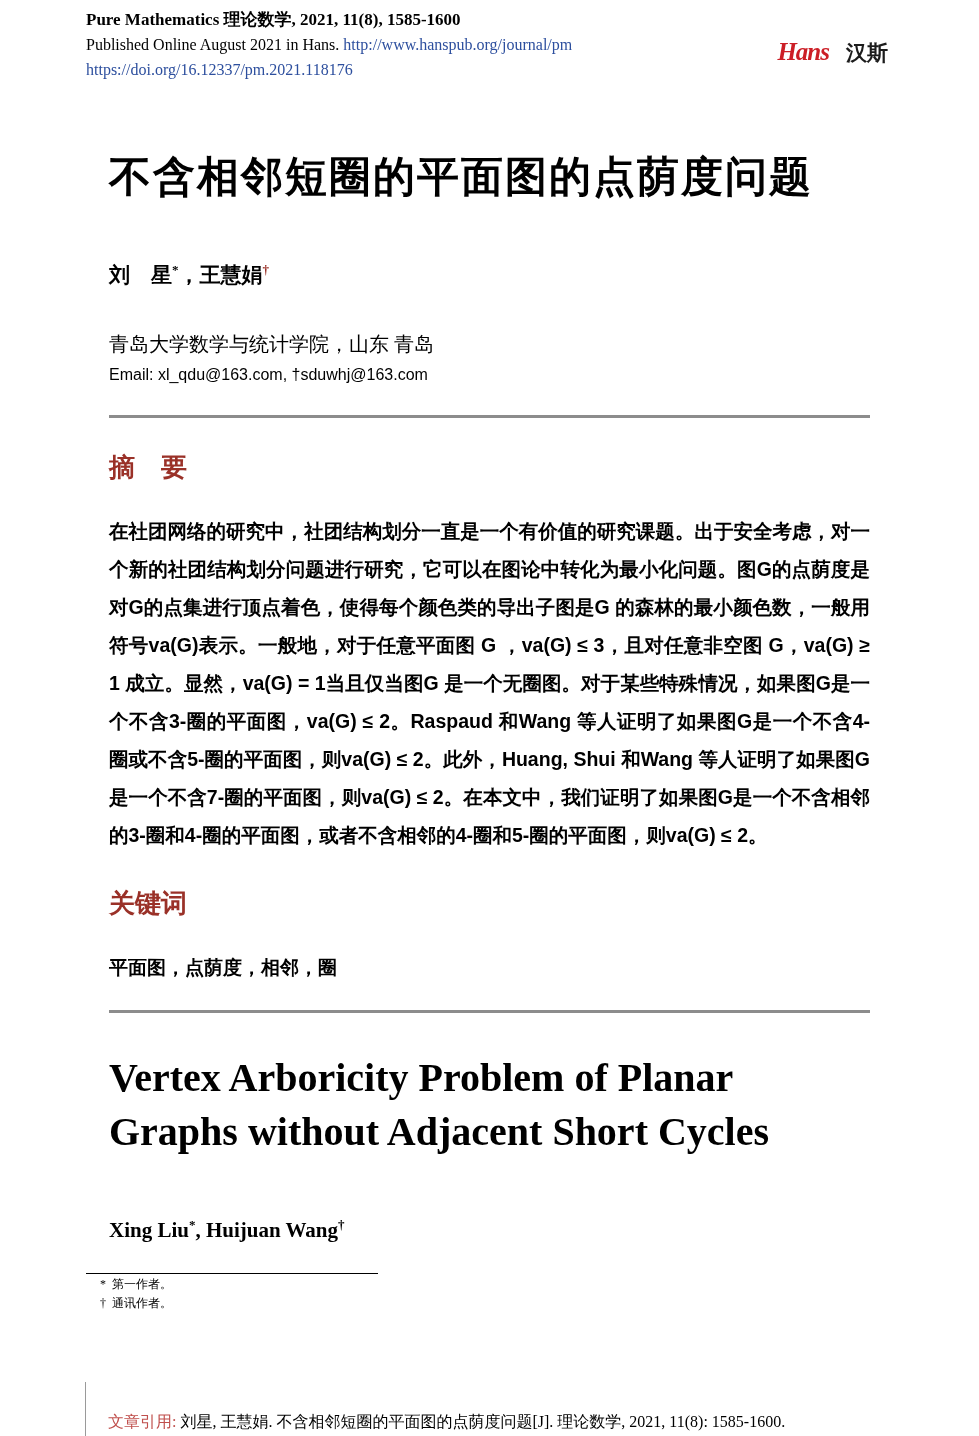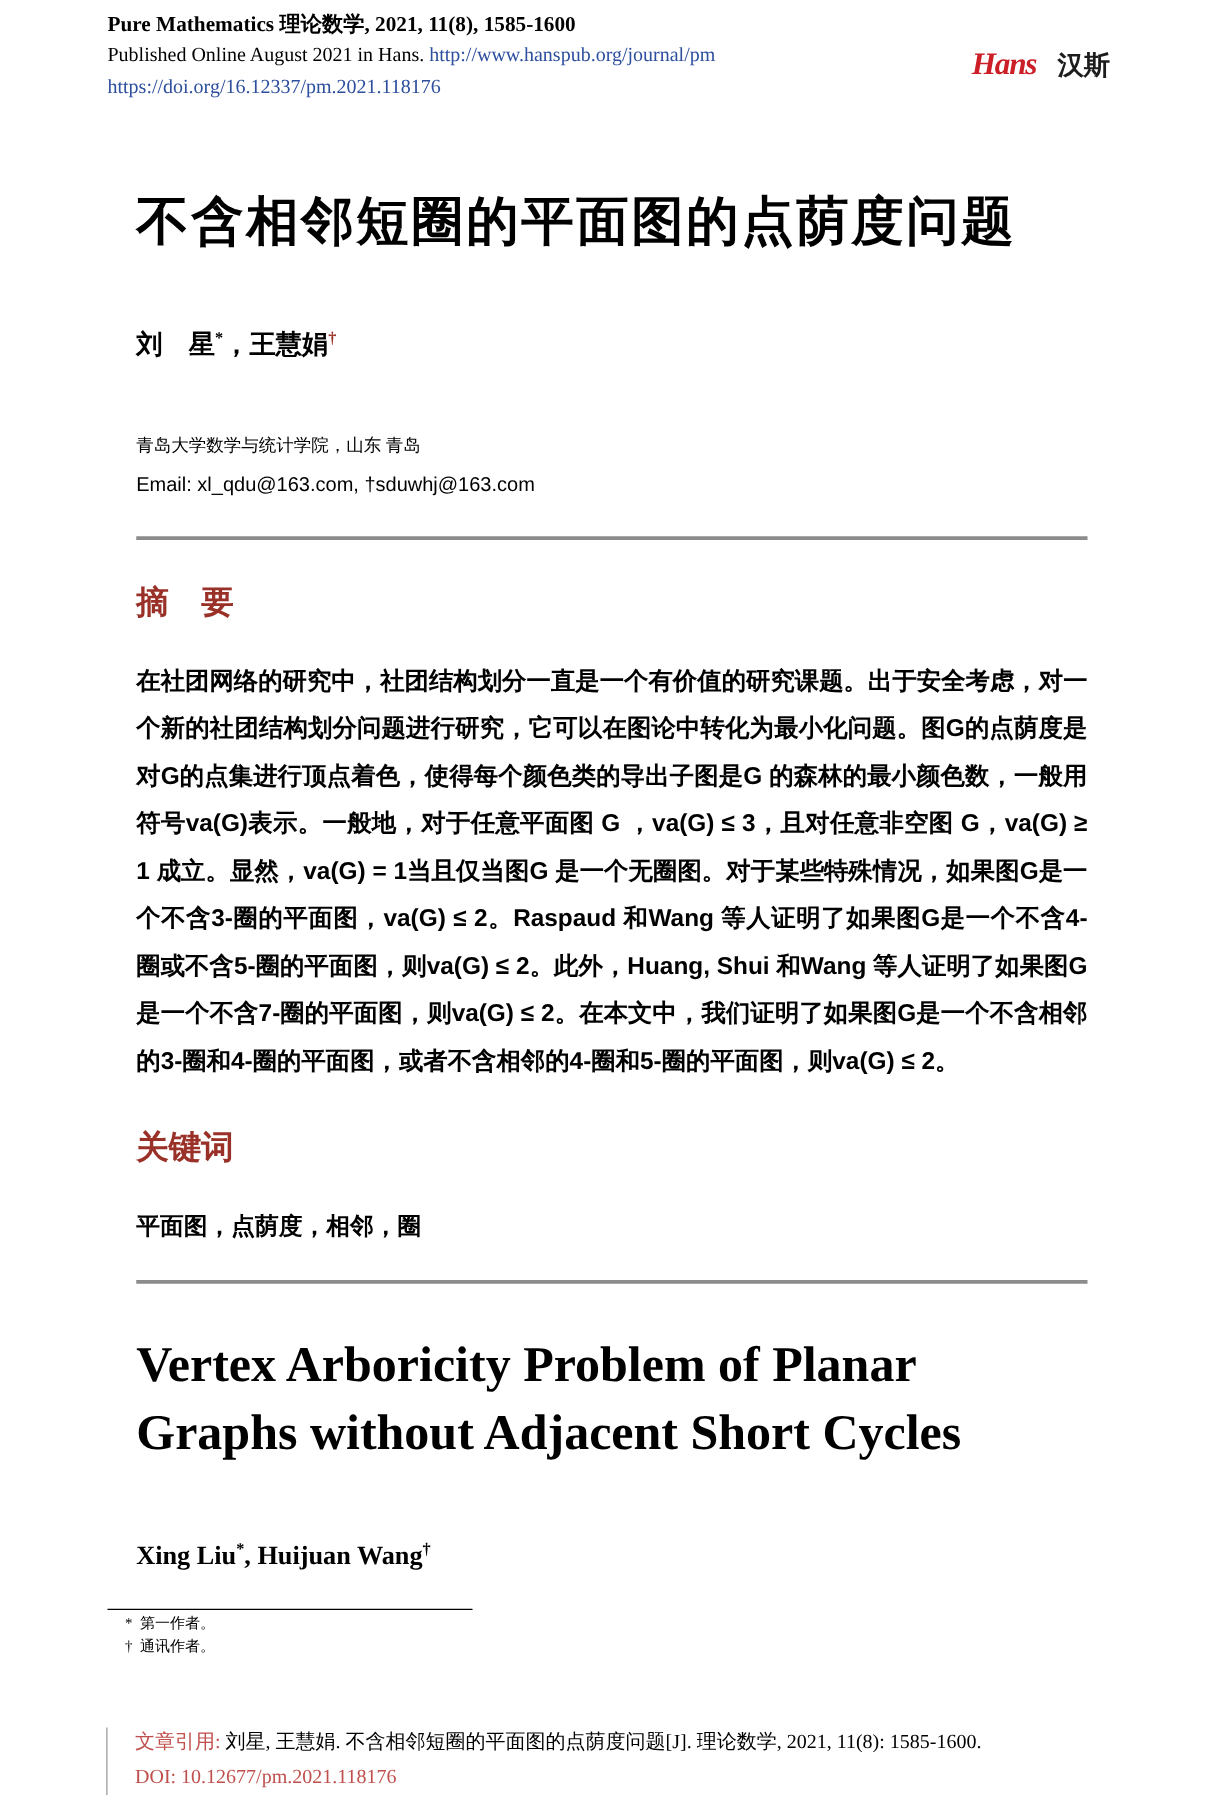--- a/index.html
+++ b/index.html
@@ -22,21 +22,21 @@
   .logo-hanzi{color:#1c1c1c;font-weight:bold;font-size:21px;font-family:"Liberation Sans",sans-serif;margin-left:17px;}
   
   .content{padding:0 63px;}
   .title-cn{
     margin:68px 0 0 0;font-size:42px;font-weight:bold;letter-spacing:2px;
     font-family:"Liberation Sans","DejaVu Sans",sans-serif;line-height:1.3;
   }
   .authors-cn{margin-top:56px;font-size:21px;font-weight:bold;white-space:pre;}
   .authors-cn sup{font-size:13px;}
   .marker-red{color:var(--heading-red);}
-  .affiliation{margin-top:56px;font-size:14px;line-height:26px;}
+  .affiliation{margin-top:42px;font-size:20px;line-height:26px;}
   .email{margin-top:6px;font-size:16px;line-height:24px;font-family:"Liberation Sans","DejaVu Sans",sans-serif;}
   .dates{margin-top:42px;font-size:17px;line-height:26px;}
   .rule{border:none;height:3px;background:var(--rule-gray);margin:28px 0 0 0;}
   .sec-heading{
     margin:32px 0 0 0;font-size:26px;font-weight:bold;color:var(--heading-red);
     font-family:"Liberation Sans","DejaVu Sans",sans-serif;line-height:34px;white-space:pre;
   }
   .abstract{
     margin:28px 0 0 0;font-size:19.5px;font-weight:bold;line-height:38px;
     text-align:justify;font-family:"Liberation Sans","DejaVu Sans",sans-serif;
@@ -108,16 +108,15 @@
   <div class="footnote-block">
     <div class="footnote-rule"></div>
     <div class="footnote-row"><span class="fn-sym">*</span><span>第一作者。</span></div>
     <div class="footnote-row"><span class="fn-sym">†</span><span>通讯作者。</span></div>
   </div>
 
   <div class="vline"></div>
 
   <footer class="citation-block">
     <p class="citation"><span class="cite-label">文章引用: </span><span>刘星, 王慧娟. 不含相邻短圈的平面图的点荫度问题[J]. 理论数学, 2021, 11(8): 1585-1600.</span></p>
-    <p class="doi-red">DOI: 10.12677/pm.2021.118176</p>
   </footer>
 
 </div>
 
 </body></html>

